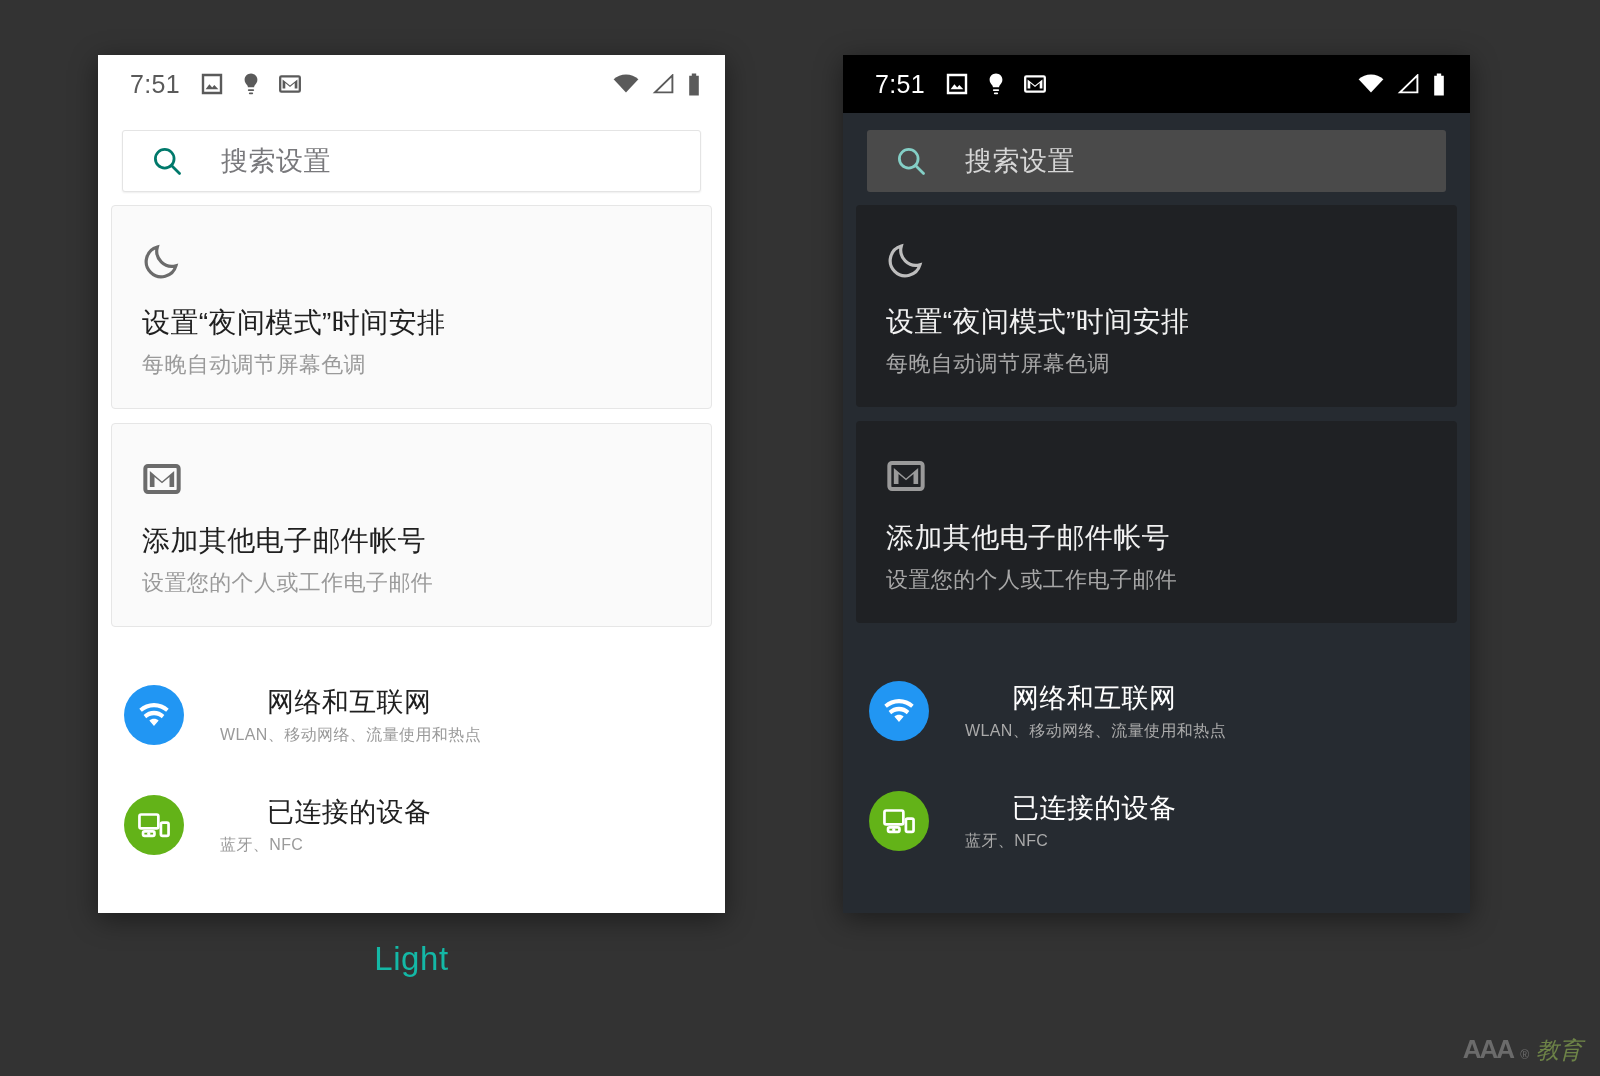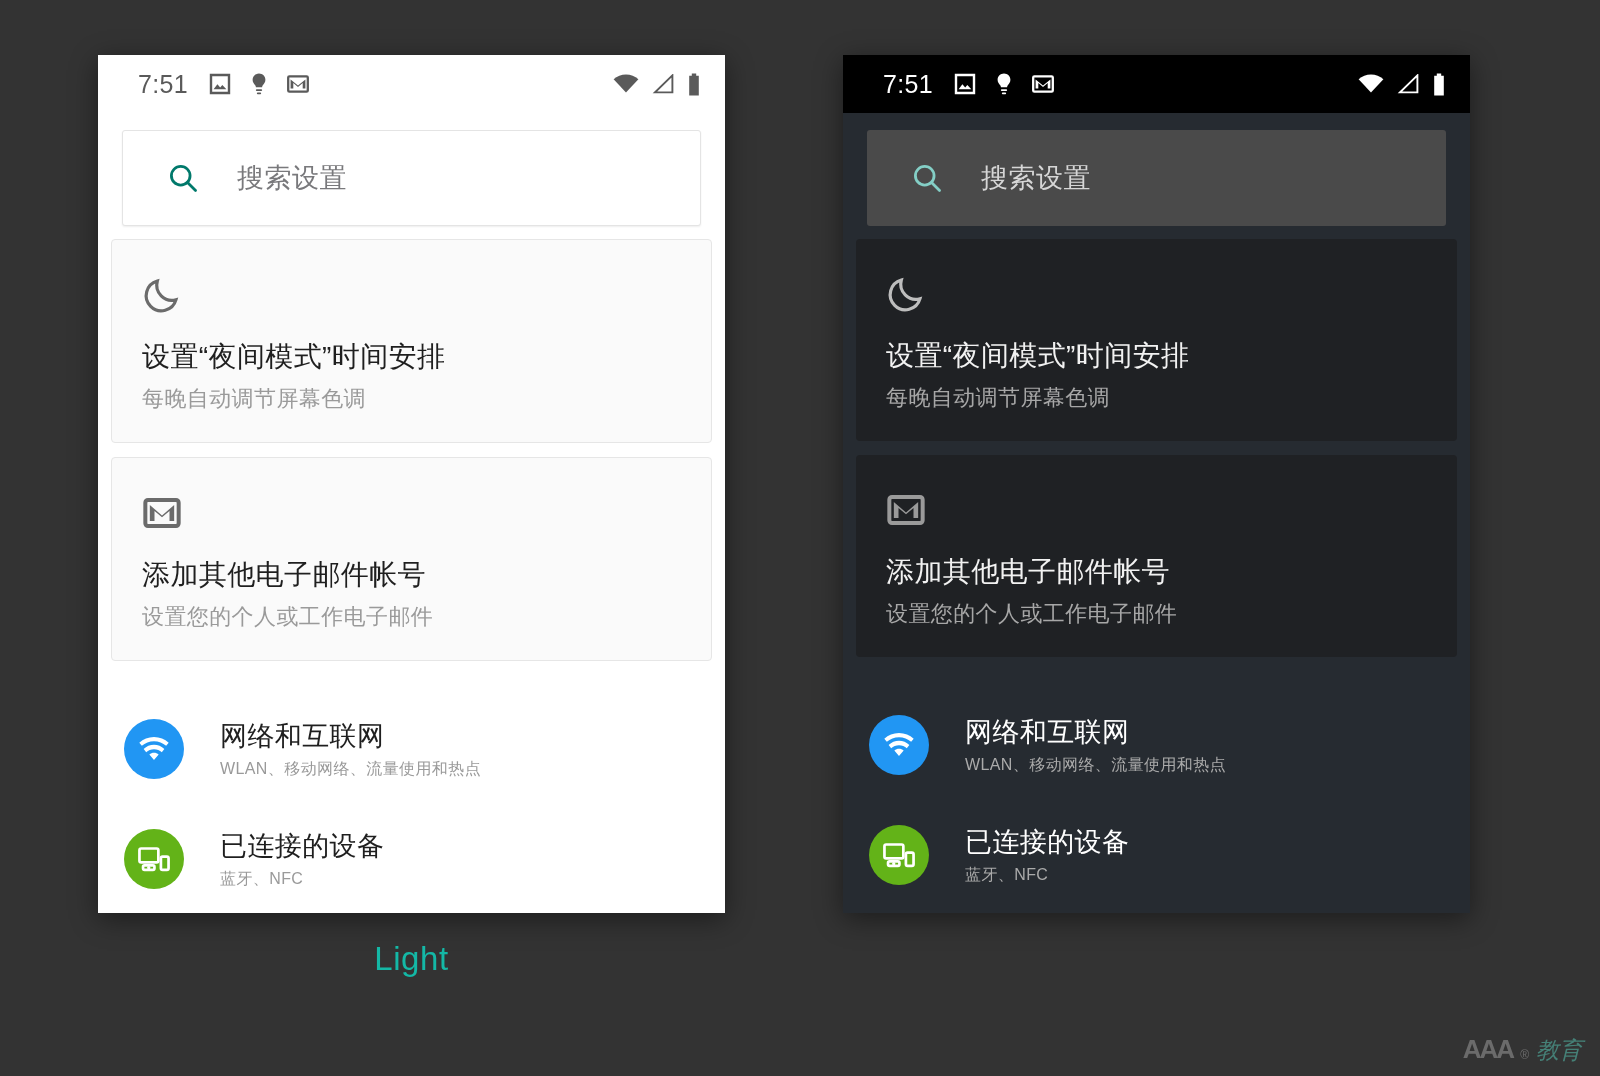--- a/index.html
+++ b/index.html
@@ -21,44 +21,44 @@
     box-shadow: 0 6px 26px rgba(0,0,0,0.45);
   }
   .phone.light { left: 98px; background: #FFFFFF; }
   .phone.dark  { left: 843px; background: #262B31; }
 
   
   .statusbar {
     height: 58px;
     display: flex;
     align-items: center;
-    padding: 0 24px 0 40px;
+    padding: 0 24px 0 32px;
   }
   .light .statusbar { background: #FFFFFF; color: #5a5a5a; }
   .dark  .statusbar { background: #000000; color: #FFFFFF; }
   .sb-time {
     font-size: 25px;
     letter-spacing: 0.3px;
     margin-right: 20px;
     font-weight: 400;
   }
   .sb-left-icons { display: flex; align-items: center; gap: 17px; }
   .sb-spacer { flex: 1; }
   .sb-right-icons { display: flex; align-items: center; gap: 13px; }
   .sb-icon { display: block; }
   .light .sb-icon { fill: #5a5a5a; stroke: #5a5a5a; }
   .dark  .sb-icon { fill: #FFFFFF; stroke: #FFFFFF; }
 
   
   .search-wrap { padding: 17px 24px 0 24px; }
   .searchbar {
-    height: 96px;
+    height: 62px;
     display: flex;
     align-items: center;
-    padding-left: 44px;
+    padding-left: 28px;
     border-radius: 3px;
   }
   .light .searchbar {
     background: #FFFFFF;
     border: 1px solid #E4E4E4;
     box-shadow: 0 1px 2px rgba(0,0,0,0.07);
   }
   .dark .searchbar { background: #4A4A4A; }
   .search-icon { width: 32px; height: 32px; flex: none; }
   .light .search-icon { stroke: #00796B; }
@@ -117,20 +117,21 @@
     display: flex;
     align-items: center;
     justify-content: center;
     margin-right: 36px;
   }
   .li-texts { display: flex; flex-direction: column; justify-content: center; }
   .li-title {
     font-size: 27px;
     letter-spacing: 0.4px;
     line-height: 1.25;
+    margin-left: 47px;
   }
   .light .li-title { color: #1f1f1f; }
   .dark  .li-title { color: #FFFFFF; }
   .li-sub {
     font-size: 16px;
     margin-top: 6px;
     letter-spacing: 0.4px;
     line-height: 1.2;
   }
   .light .li-sub { color: #9a9a9a; }
@@ -162,21 +163,21 @@
   .wm-aaa {
     font-size: 26px;
     font-weight: 700;
     color: #B9B9B9;
     letter-spacing: -2px;
     line-height: 1;
   }
   .wm-reg { font-size: 12px; color: #B9B9B9; vertical-align: super; }
   .wm-cn {
     font-size: 23px;
-    color: #5eead4;
+    color: #bef264;
     font-family: "DejaVu Serif", serif;
     font-style: italic;
     line-height: 1;
   }
 </style>
 </head>
 <body>
 
 <div class="stage">
 

